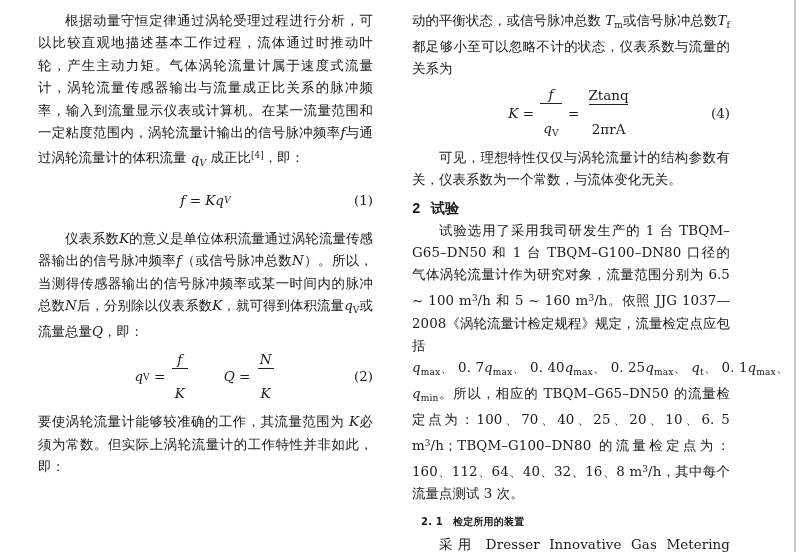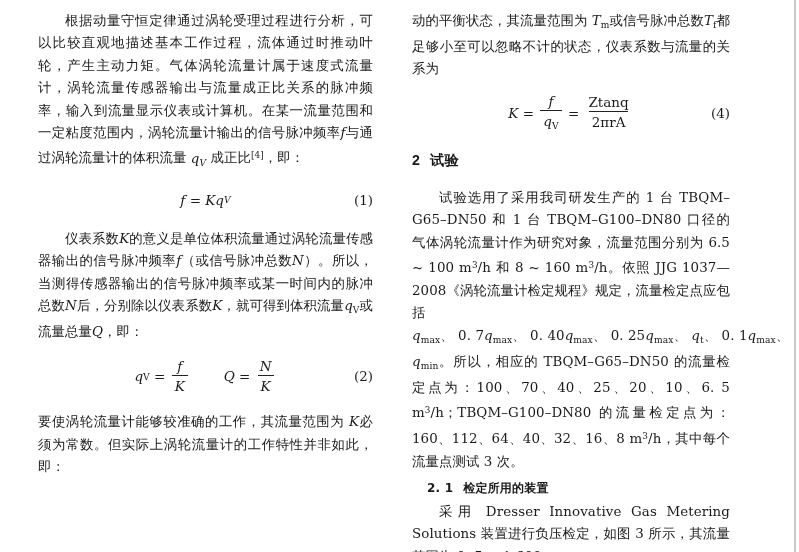--- a/index.html
+++ b/index.html
@@ -87,34 +87,34 @@
   .sup { font-size: 0.66em; vertical-align: 0.5em; font-style: normal; }
   .frac {
     display: inline-flex;
     flex-direction: column;
     align-items: center;
     vertical-align: middle;
     margin: 0 2px;
     line-height: 1.12;
   }
   .frac .num { padding: 0 3px 1px 3px; }
-  .frac .den { padding: 3px 3px 0 3px; border-top: 1px solid #222; }
+  .frac .den { padding: 17px 3px 0 3px; border-top: 1px solid #222; }
   .eqspacer { display: inline-block; width: 34px; }
 
   h2.sec {
-    margin: 6px 0 16px 0;
+    margin: 6px 0 0 0;
     font-size: 14.2px;
     font-weight: bold;
-    font-family: Liberation Sans, sans-serif;
+    font-family: Liberation Mono, monospace;
     letter-spacing: 0.2px;
     line-height: 22px;
   }
   h3.subsec {
-    margin: 5px 0 2px 15px;
-    font-size: 12px;
+    margin: 5px 0 2px 9px;
+    font-size: 10px;
     font-weight: bold;
     font-family: "DejaVu Sans", "Liberation Sans", sans-serif;
     letter-spacing: 0.2px;
     line-height: 21px;
   }
   h2.sec .sec-num, h3.subsec .sec-num { margin-right: 10px; }
   .nowrapgrp { white-space: nowrap; }
 </style>
 </head>
 <body>
@@ -151,39 +151,40 @@
         </span>
         <span class="eq-num">(2)</span>
       </div>
 
       <p class="para"><span>要使涡轮流量计能够较准确的工作，其流量范围为</span> <i class="var">K</i><span>必须为常数。但实际上涡轮流量计的工作特性并非如此，即：</span></p>
 
     </div>
 
     <div class="column right">
 
-      <p class="para"><span>动的平衡状态，其流量范围为</span> <span class="nowrapgrp"><i class="var">T</i><span class="sub-up">m</span></span><span>或信号脉冲总数</span><span class="nowrapgrp"><i class="var">T</i><span class="sub-up">f</span></span><span>都足够小至可以忽略不计的状态，仪表系数与流量的关系为</span></p>
+      <p class="para"><span>动的平衡状态，或信号脉冲总数</span> <span class="nowrapgrp"><i class="var">T</i><span class="sub-up">m</span></span><span>或信号脉冲总数</span><span class="nowrapgrp"><i class="var">T</i><span class="sub-up">f</span></span><span>都足够小至可以忽略不计的状态，仪表系数与流量的关系为</span></p>
 
       <div class="eq-row" style="height:60px;">
         <span class="eq-body">
           <i class="var">K</i>&nbsp;<span>=</span>&nbsp;<span class="frac">
               <span class="num"><i class="var">f</i></span>
               <span class="den"><i class="var">q</i><span class="sub-up">V</span></span>
             </span>&nbsp;<span>=</span>&nbsp;<span class="frac">
               <span class="num">Ztanq</span>
               <span class="den">2πrA</span>
             </span>
         </span>
         <span class="eq-num">(4)</span>
       </div>
 
+      <p class="para indent">可见，理想特性仅仅与涡轮流量计的结构参数有关，仪表系数为一个常数，与流体变化无关。</p>
 
       <h2 class="sec"><span class="sec-num">2</span><span>试验</span></h2>
 
-      <p class="para indent"><span>试验选用了采用我司研发生产的 1 台 TBQM–G65–DN50 和 1 台 TBQM–G100–DN80 口径的气体涡轮流量计作为研究对象，流量范围分别为 6.5 ~ 100 m</span><span class="sup">3</span><span>/h 和 8 ~ 160 m</span><span class="sup">3</span><span>/h。依照 JJG 1037—2008《涡轮流量计检定规程》规定，流量检定点应包括</span></p>
+      <p class="para indent"><span>试验选用了采用我司研发生产的 1 台 TBQM–G65–DN50 和 1 台 TBQM–G100–DN80 口径的气体涡轮流量计作为研究对象，流量范围分别为 6.5 ~ 100 m</span><span class="sup">3</span><span>/h 和 5 ~ 160 m</span><span class="sup">3</span><span>/h。依照 JJG 1037—2008《涡轮流量计检定规程》规定，流量检定点应包括</span></p>
 
       <p class="para"><span class="nowrapgrp"><i class="var">q</i><span class="sub-up">max</span></span><span>、</span>&nbsp;<span class="nowrapgrp"><span>0. 7</span><i class="var">q</i><span class="sub-up">max</span></span><span>、</span>&nbsp;<span class="nowrapgrp"><span>0. 40</span><i class="var">q</i><span class="sub-up">max</span></span><span>、</span>&nbsp;<span class="nowrapgrp"><span>0. 25</span><i class="var">q</i><span class="sub-up">max</span></span><span>、</span>&nbsp;<span class="nowrapgrp"><i class="var">q</i><span class="sub-up">t</span></span><span>、</span>&nbsp;<span class="nowrapgrp"><span>0. 1</span><i class="var">q</i><span class="sub-up">max</span></span><span>、</span><span class="nowrapgrp"><i class="var">q</i><span class="sub-up">min</span></span><span>。所以，相应的 TBQM–G65–DN50 的流量检定点为：100、70、40、25、20、10、6. 5  m</span><span class="sup">3</span><span>/h；TBQM–G100–DN80 的流量检定点为：160、112、64、40、32、16、8 m</span><span class="sup">3</span><span>/h，其中每个流量点测试 3 次。</span></p>
 
       <h3 class="subsec"><span class="sec-num">2. 1</span><span>检定所用的装置</span></h3>
 
       <p class="para indent"><span>采用 Dresser Innovative Gas Metering Solutions 装置进行负压检定，如图 3 所示，其流量范围为 0. 5 ~ 1 600 m</span></p>
 
     </div>
 
   </div>

